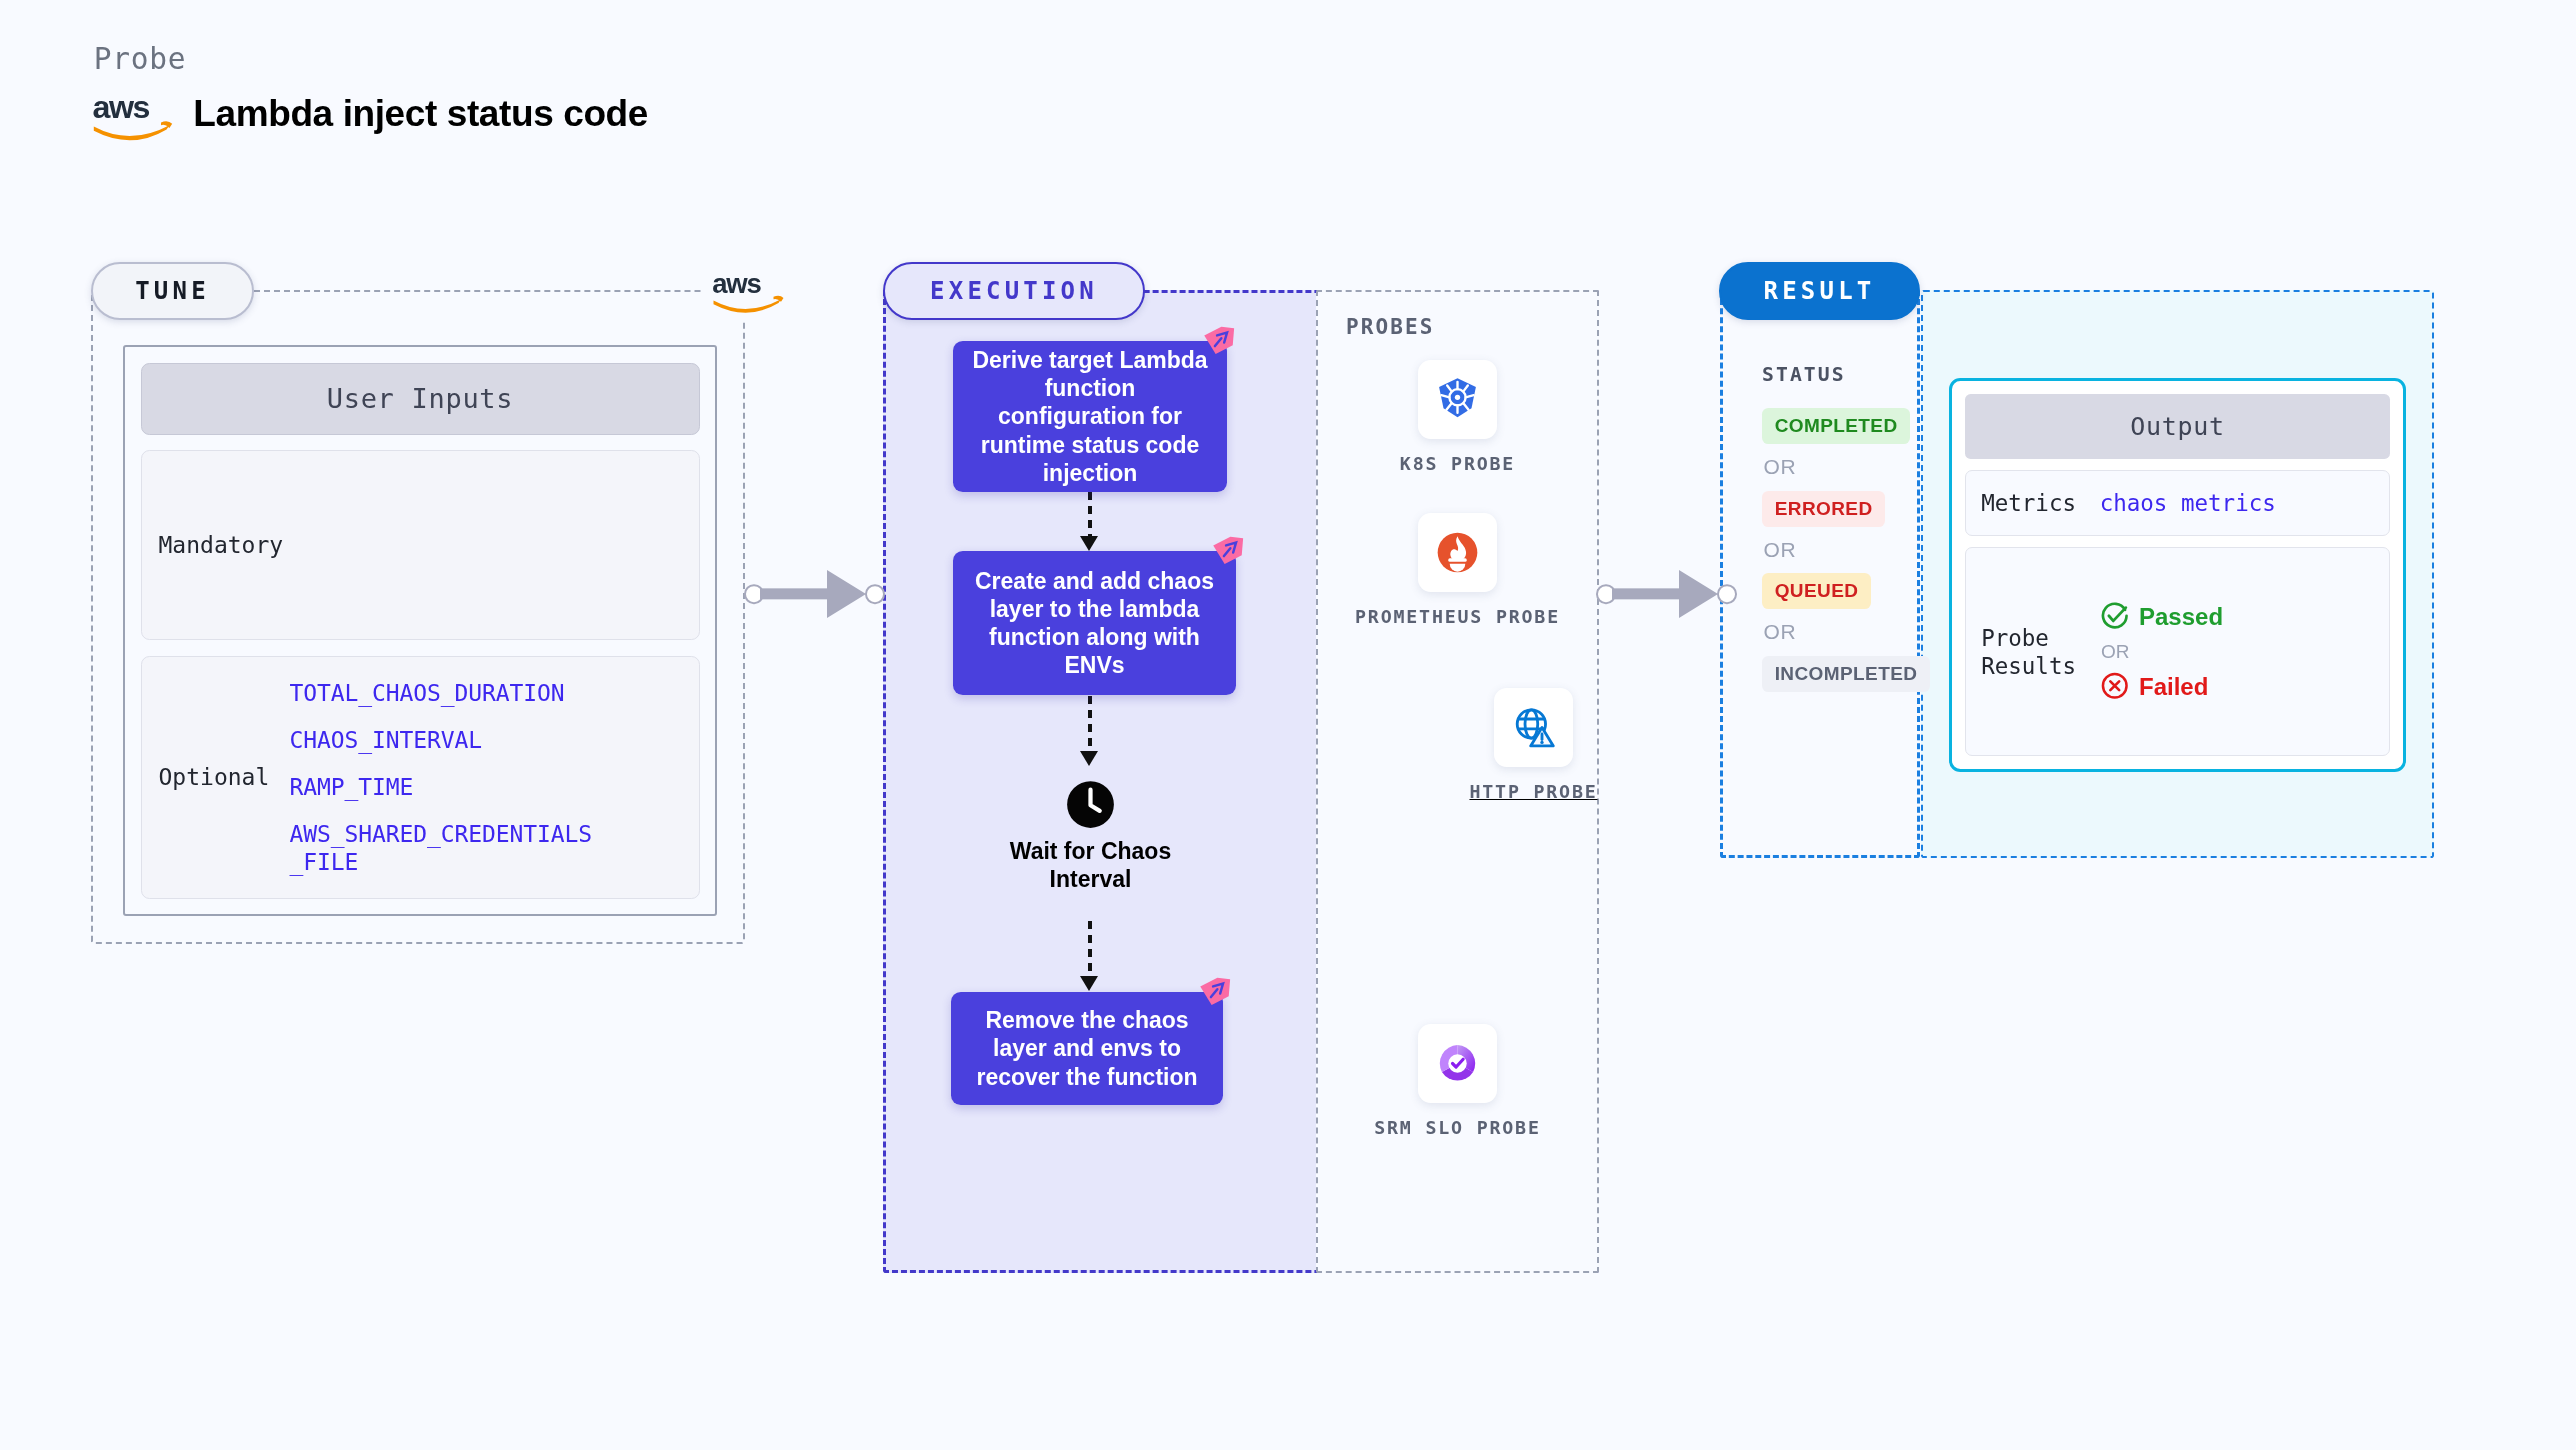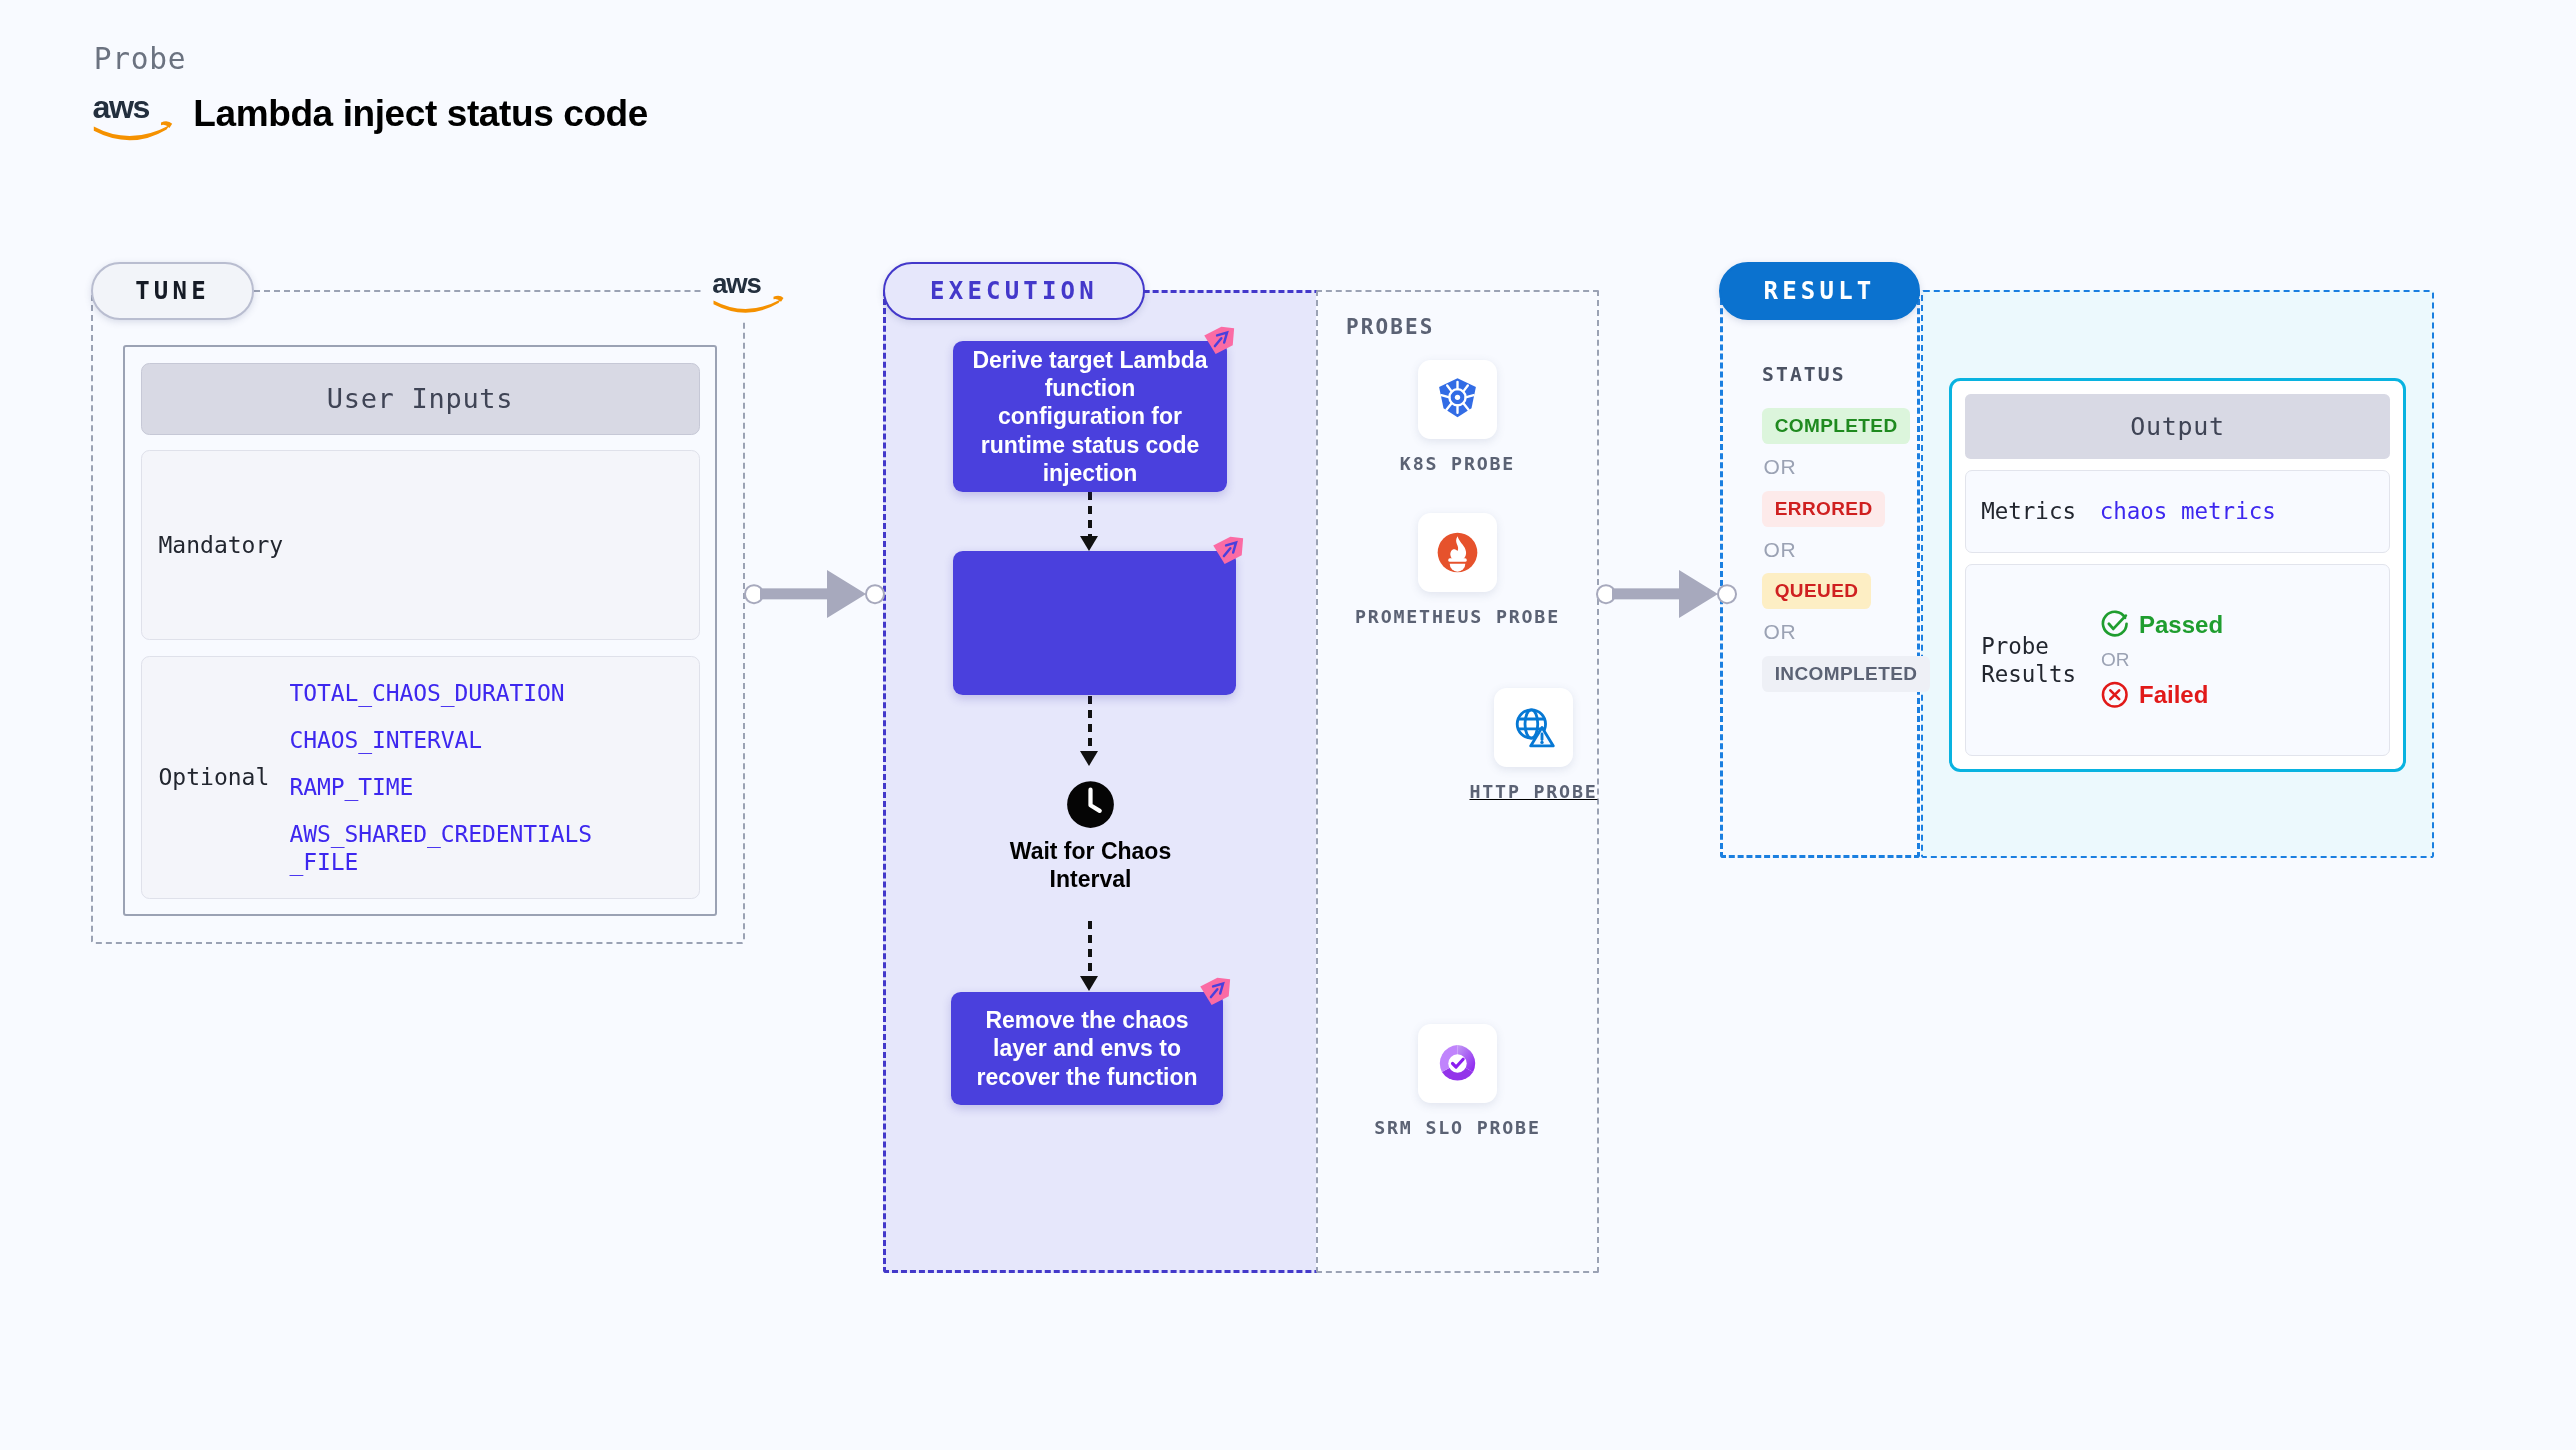--- a/index.html
+++ b/index.html
@@ -205,21 +205,21 @@
   }
   .out-key {
     width: 134px; flex: none; padding-left: 15.5px;
     font-family: "DejaVu Sans Mono", monospace;
     font-size: 22.5px; color: #22262f; line-height: 1.25;
   }
   .out-val-metrics {
     font-family: "DejaVu Sans Mono", monospace;
     font-size: 22.5px; color: #3d27ef;
   }
-  .out-row-metrics { height: 83px; }
+  .out-row-metrics { height: 66px; }
   .out-row-probe { flex: 1; }
   .probe-res { display: flex; flex-direction: column; gap: 2.8px; }
   .probe-res-line { display: flex; align-items: center; gap: 9.8px; }
   .probe-res-text { font-size: 24px; font-weight: bold; }
   .probe-or { font-size: 19px; color: #9ba2b4; padding: 5.6px 0 5.6px 1.4px; }
 </style>
 </head>
 <body>
 
 <div class="canvas">
@@ -287,20 +287,21 @@
       </svg>
     </span>
   </div>
 
   <div class="dotted-arrow" style="left:1088px;top:492px;height:59px;">
     <div class="line"></div>
       <div class="head"></div>
   </div>
 
   <div class="step-box" style="left:953px;top:551px;width:283px;height:144px;">
+    <span>Create and add chaos layer to the lambda function along with ENVs</span>
     <span class="flag">
       <svg viewBox="0 0 52 52" width="37" height="37">
         <path d="M6 16 L30 4 L48 6 L46 30 L22 42 Z" fill="#fb6ba4"></path>
         <path d="M24 16 L38 12 L34 26 M30 20 L21 31" stroke="#4a40dd" stroke-width="3.5" fill="none" stroke-linecap="round"></path>
       </svg>
     </span>
   </div>
 
   <div class="dotted-arrow" style="left:1088px;top:696px;height:70px;">
     <div class="line"></div>

